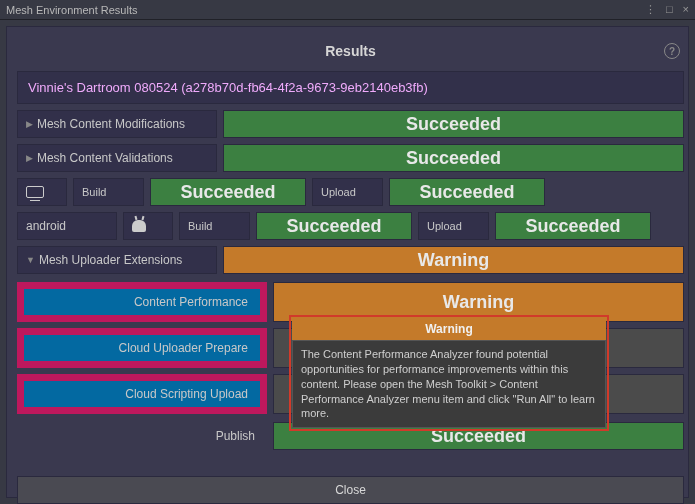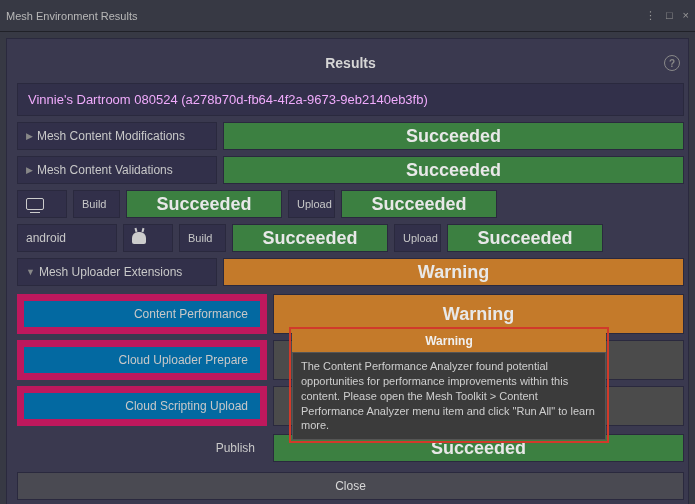--- a/index.html
+++ b/index.html
@@ -7,21 +7,21 @@
     font-family: -apple-system, BlinkMacSystemFont, "Segoe UI", Arial, sans-serif;
     background: #373944;
     color: #c8c8c8;
     font-size: 12px;
     width: 695px;
     height: 504px;
     overflow: hidden;
   }
   .window-titlebar {
     background: #373944;
-    height: 32px;
+    height: 20px;
     display: flex;
     align-items: center;
     padding: 0 6px;
     border-bottom: 1px solid #202128;
   }
   .window-title { flex: 1; font-size: 11px; color: #b8b8b8; }
   .win-controls { display: flex; gap: 10px; color: #999; font-size: 11px; }
   .outer {
     background: #373944;
     padding: 6px;
@@ -91,40 +91,40 @@
   .badge-warning { background: #c47a2a; }
   .badge-neutral { background: #4b4b4b; }
   .w-label { width: 200px; }
   .flex-fill { flex: 1; }
   .platform-row .cell-label { justify-content: flex-start; }
   .platform-name-cell { width: 100px; }
   .platform-icon-cell {
     width: 50px; justify-content: center;
     position: relative;
   }
-  .mini-label { width: 47px; justify-content: flex-end; padding-right: 8px; font-size: 11px; }
+  .mini-label { width: 71px; justify-content: flex-end; padding-right: 8px; font-size: 11px; }
   .platform-badge { width: 156px; }
   .label-right {
     background: #0369a1;
     border: 7px solid #be185d;
     display: flex; align-items: center; justify-content: flex-end;
     padding: 6px 12px 6px 8px;
     color: #c8c8c8; font-size: 12px; min-height: 28px;
   }
   .w-left-wide { width: 250px; }
   .publish-label { flex: 0 0 250px; border: none; background: transparent; }
   .close-btn {
     background: #4a4a52;
     border: 1px solid #2a293e;
     padding: 6px 0;
     text-align: center;
     color: #d8d8d8;
     font-size: 12px;
     cursor: pointer;
-    margin-top: 4px;
+    margin-top: 20px;
   }
   
   .tooltip-wrap {
     position: absolute;
     left: 272px;
     top: 205px;
     width: 320px;
     pointer-events: none;
   }
   .tooltip-border {

